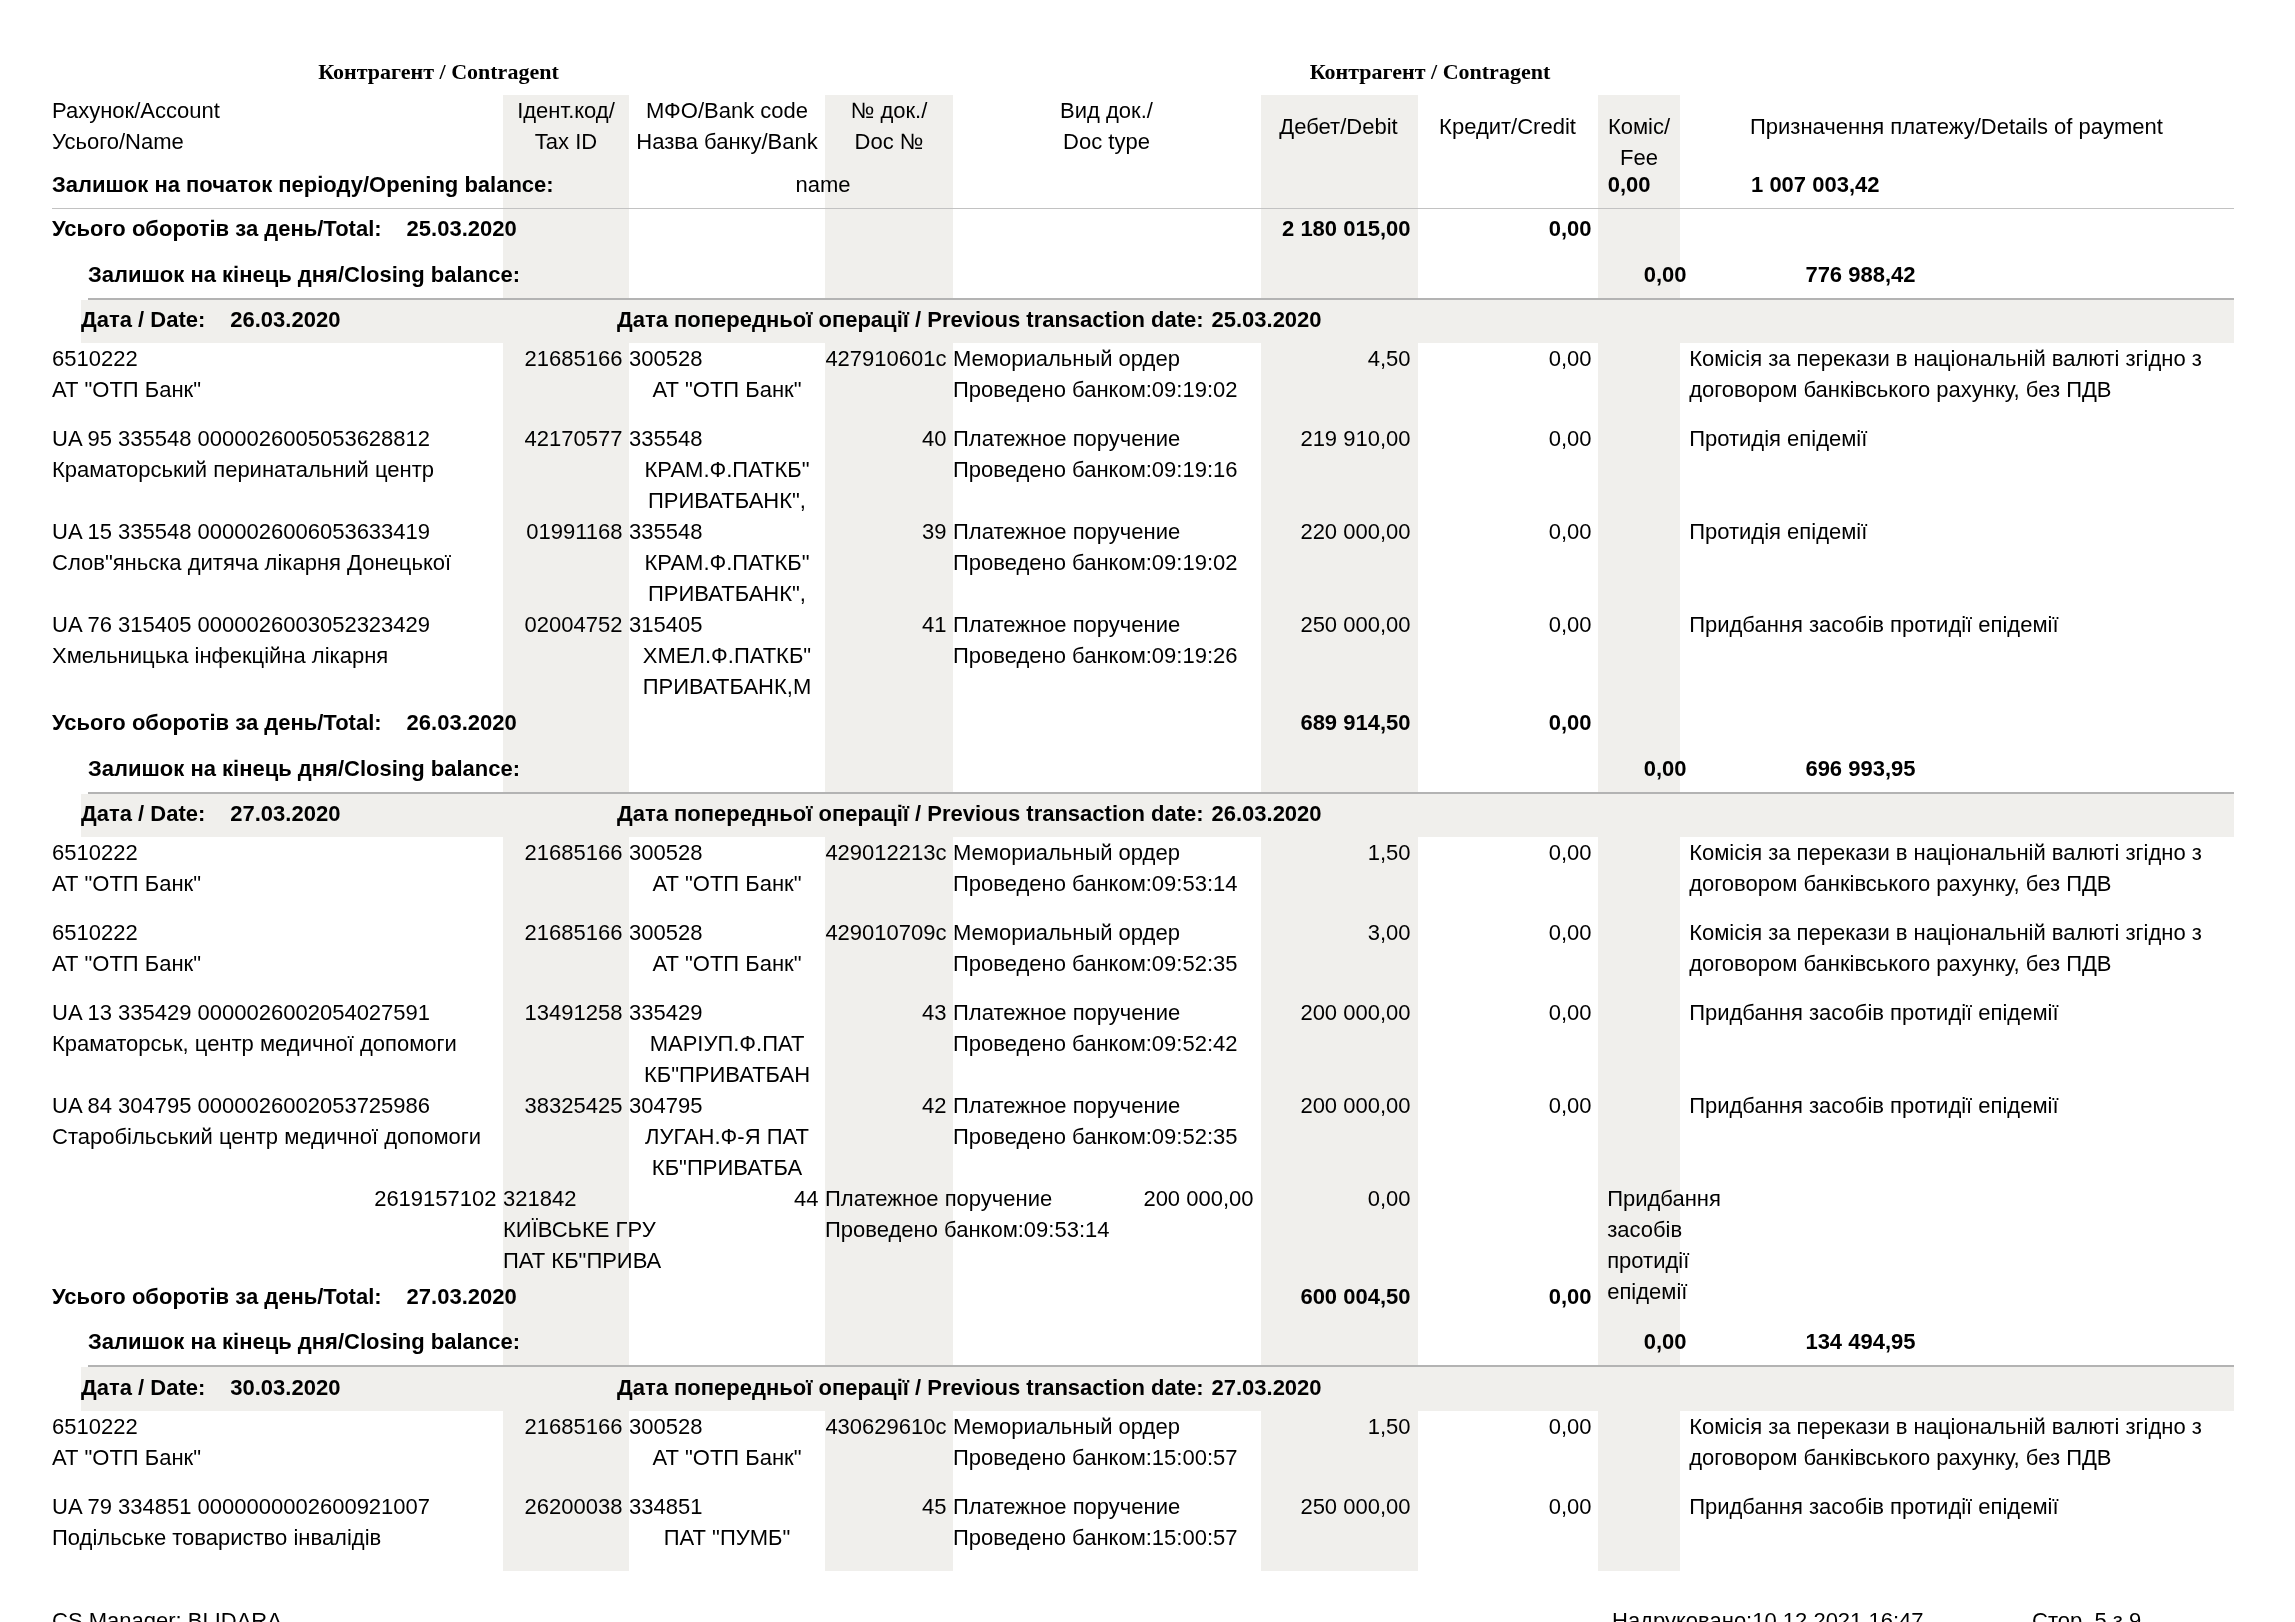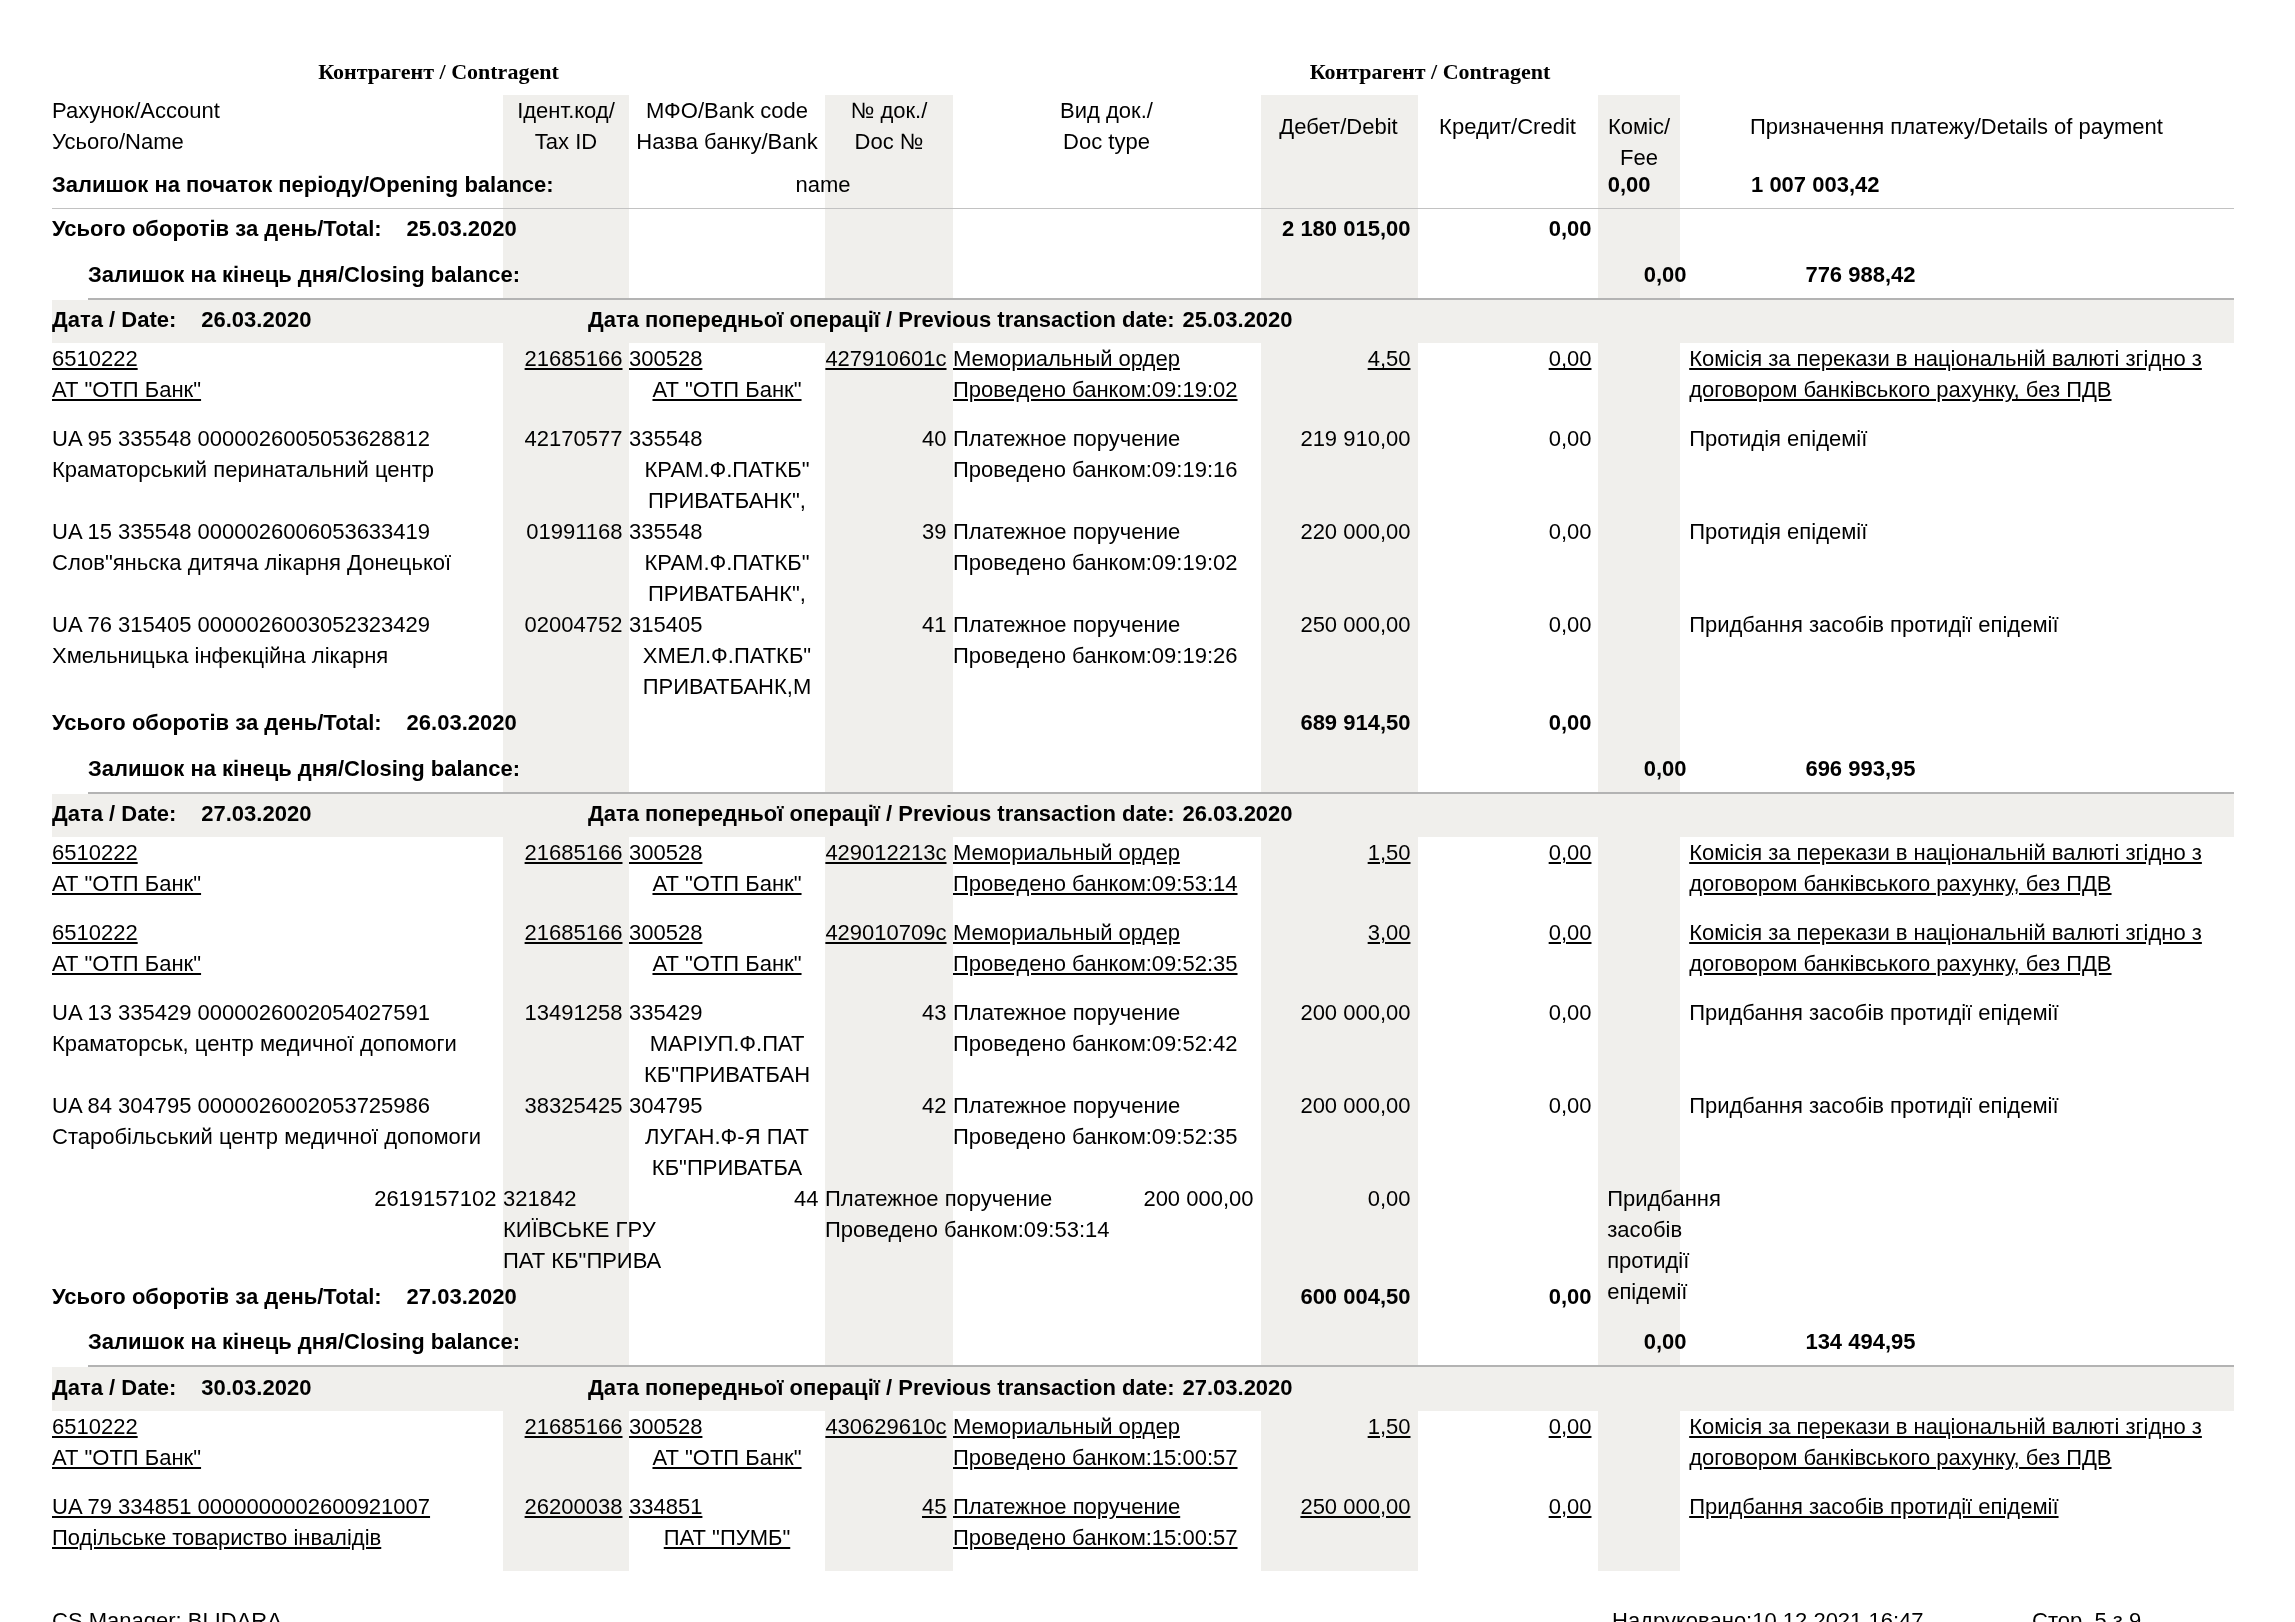--- a/index.html
+++ b/index.html
@@ -20,22 +20,22 @@
   .band{position:absolute;top:0;bottom:0;background:#f0efec;z-index:0;}
 
   .trow{
     display:grid;
     grid-template-columns:451px 126px 196px 128px 307px 157px 181px 82px 553px;
     position:relative;z-index:1;
   }
   .h-colhead{height:69px;}
   .h-sum{height:39px;gap:48px;}
   .h-total{height:41px;}
-  .h-sec{height:39px;}
-  .h-r2{height:80px;text-decoration:underline;}
+  .h-sec{height:39px;margin-left:29px;}
+  .h-r2{height:80px;}
   .h-r3{height:93px;}
   .b1{border-bottom:1.3px solid #c2c2c2;}
   .b2{border-bottom:2px solid #b3b3b3;margin-left:36px;}
   .sec{background:#f0efec;}
 
   .cell{min-width:0;}
   .line{line-height:31px;white-space:nowrap;}
   .wrap{line-height:31px;}
   .ctr{text-align:center;}
   .num{text-align:right;padding-right:6.5px;}

